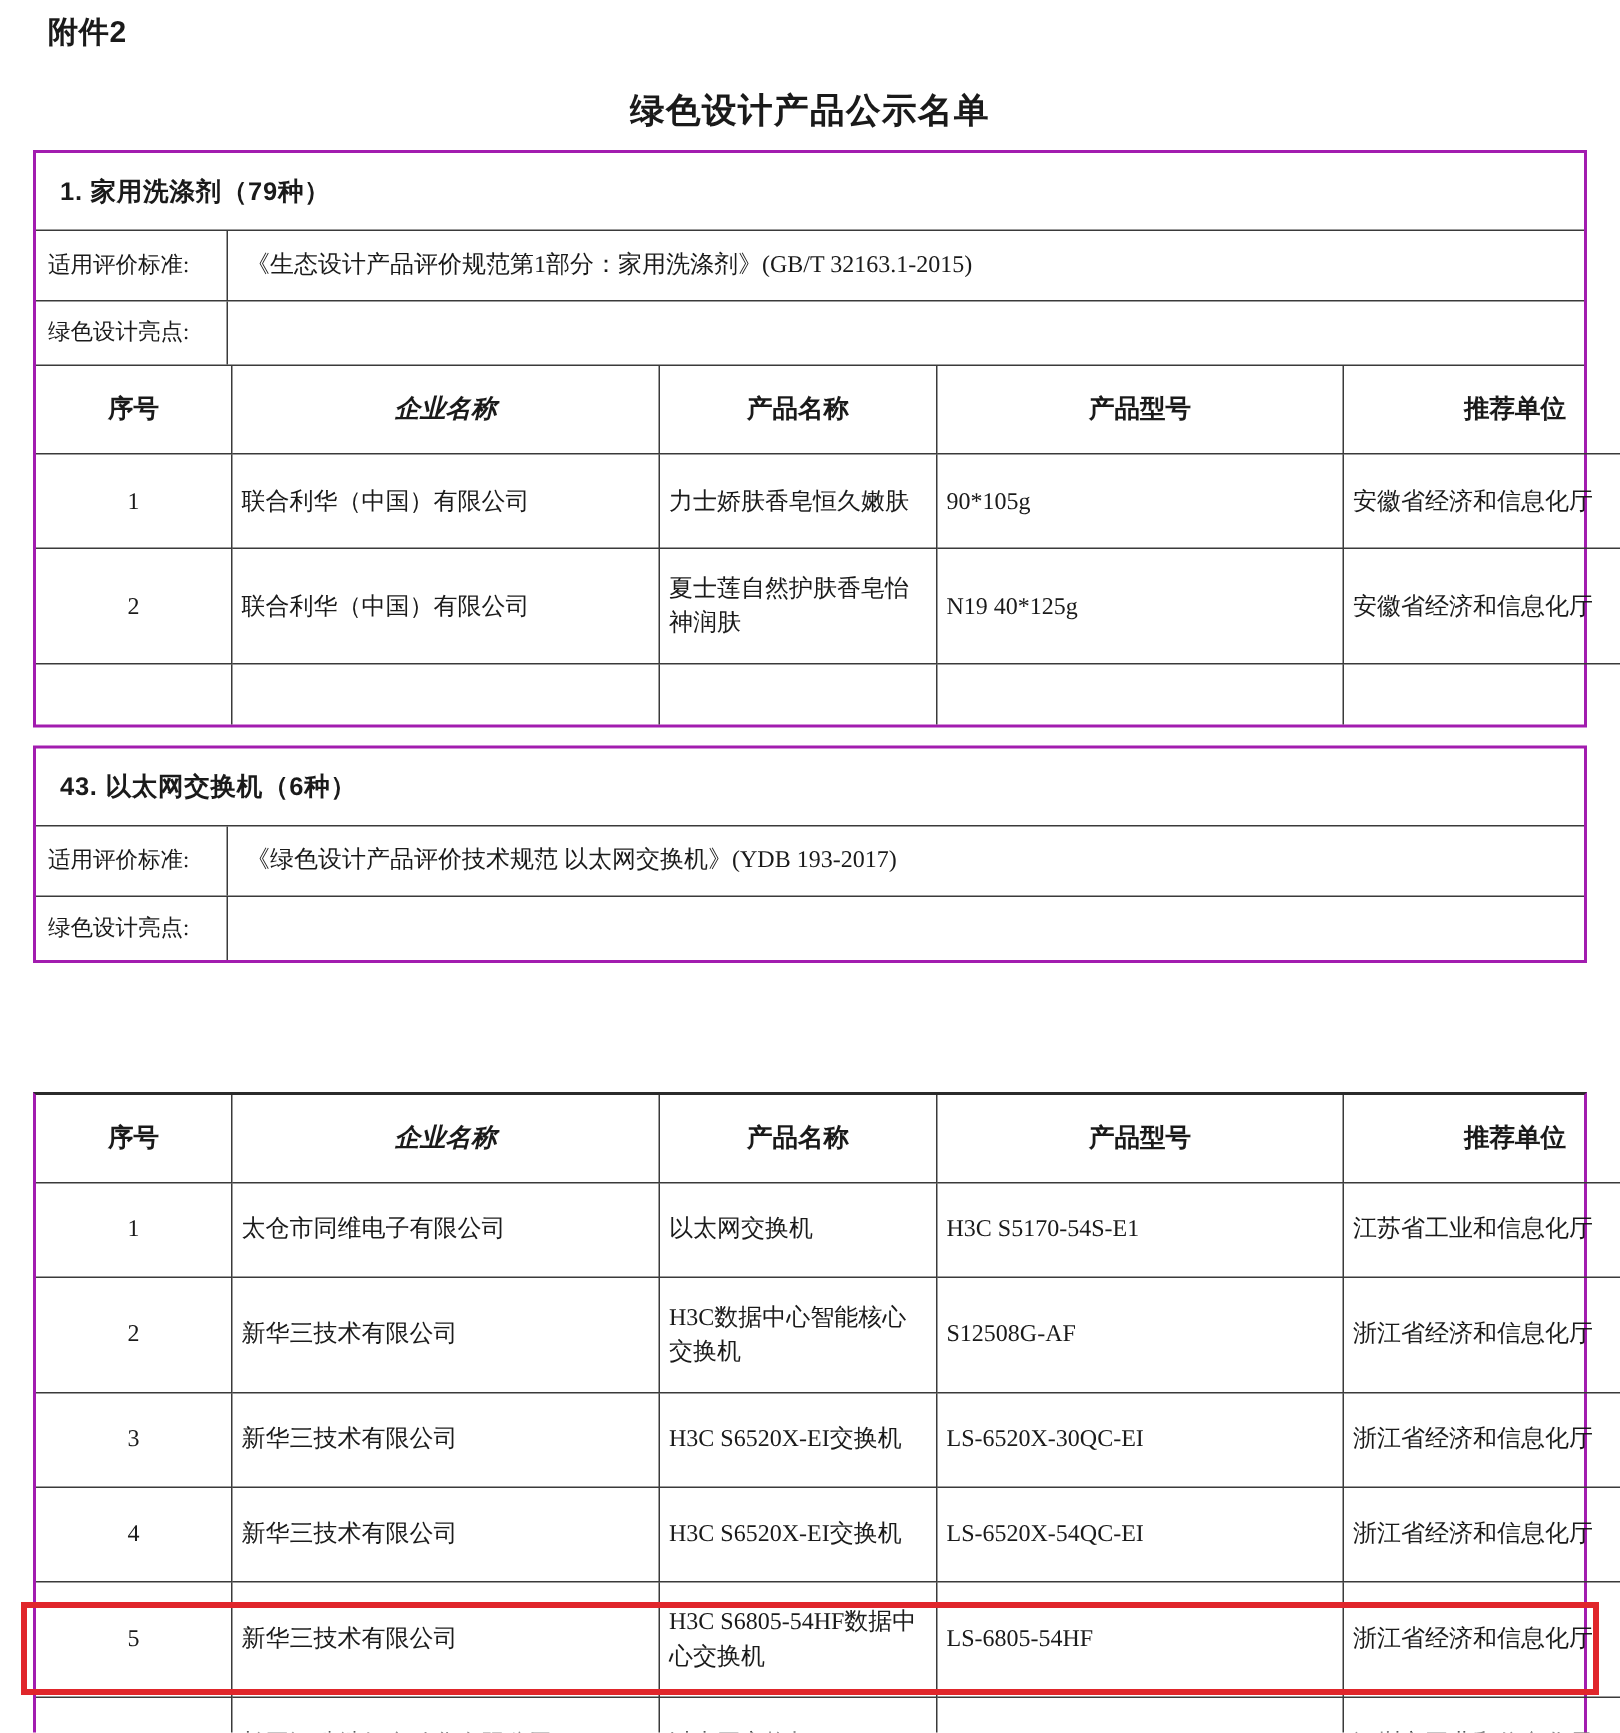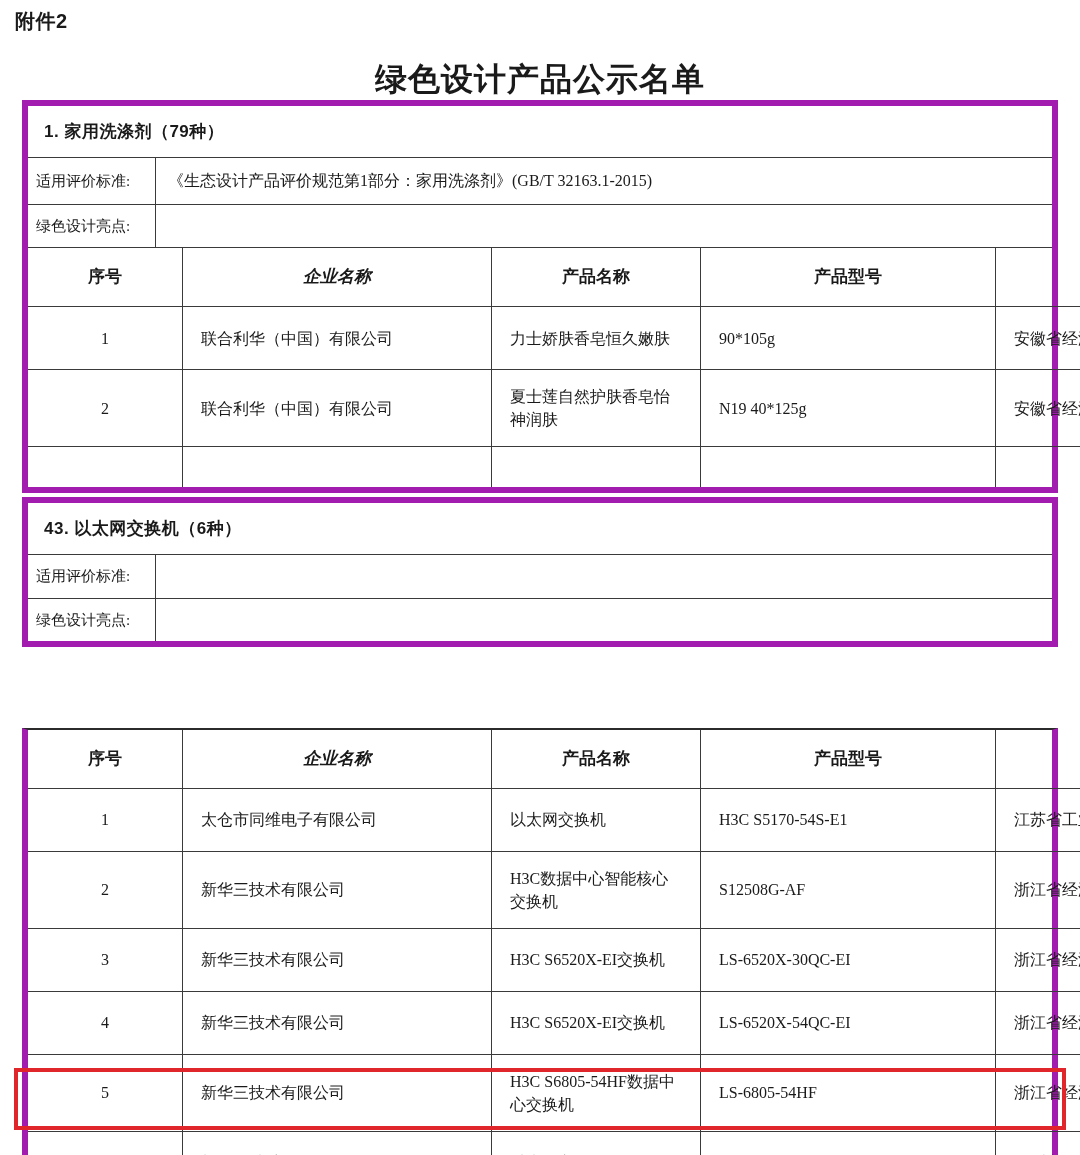--- a/index.html
+++ b/index.html
@@ -17,46 +17,46 @@
   }
   .page {
     width: 1080px;
     height: 1155px;
     position: relative;
     box-sizing: border-box;
     padding: 0;
   }
   .attachment-label {
     position: absolute;
-    left: 15px;
+    left: 32px;
     top: 8px;
     font-family: "Liberation Sans", sans-serif;
     font-weight: bold;
     font-size: 20px;
     letter-spacing: 0.5px;
   }
   .doc-title {
     position: absolute;
     left: 0;
     right: 0;
     top: 58px;
     text-align: center;
     font-family: "Liberation Sans", sans-serif;
     font-weight: bold;
-    font-size: 32px;
+    font-size: 23px;
     letter-spacing: 1px;
   }
 
   
   .block {
     position: absolute;
     left: 22px;
     width: 1036px;
     box-sizing: border-box;
-    border: 6px solid #a21caf;
+    border: 2px solid #a21caf;
     background: #fff;
   }
   .block1 { top: 100px; }
   .block2 { top: 497px; }
   .block3 { top: 728px; border-top: 2px solid #2b2b2b; }
 
   .row {
     display: flex;
     border-bottom: 1px solid #3a3a3a;
     box-sizing: border-box;
@@ -97,21 +97,21 @@
   
   .dt {
     width: 100%;
     border-collapse: collapse;
     table-layout: fixed;
   }
   .dt th, .dt td {
     border: 1px solid #3a3a3a;
     font-family: "Liberation Serif", serif;
     font-size: 16px;
-    padding: 9px 18px;
+    padding: 9px 6px;
     vertical-align: middle;
     line-height: 1.45;
   }
   .dt tr:first-child th { border-top: none; }
   .dt th:first-child, .dt td:first-child { border-left: none; }
   .dt th:last-child, .dt td:last-child { border-right: none; }
   .dt th {
     text-align: center;
     font-weight: bold;
     font-size: 17px;
@@ -203,20 +203,21 @@
   </div>
 
   <div class="block block2">
 
     <div class="row">
       <div class="sect-head">43. 以太网交换机（6种）</div>
     </div>
 
     <div class="row">
       <div class="lbl">适用评价标准:</div>
+      <div class="val center-v">《绿色设计产品评价技术规范 以太网交换机》(YDB 193-2017)</div>
     </div>
 
     <div class="row" style="border-bottom:none;">
       <div class="lbl">绿色设计亮点:</div>
     </div>
   </div>
 
   <div class="block block3">
     <table class="dt">
       <tbody>

